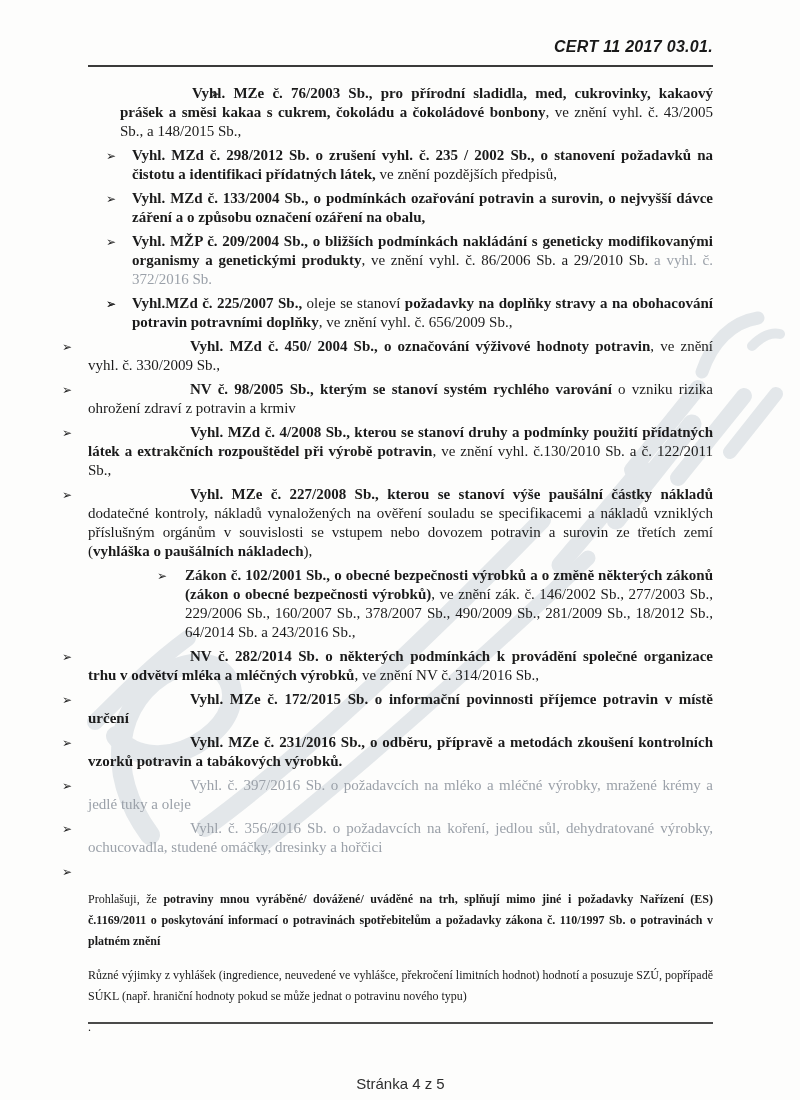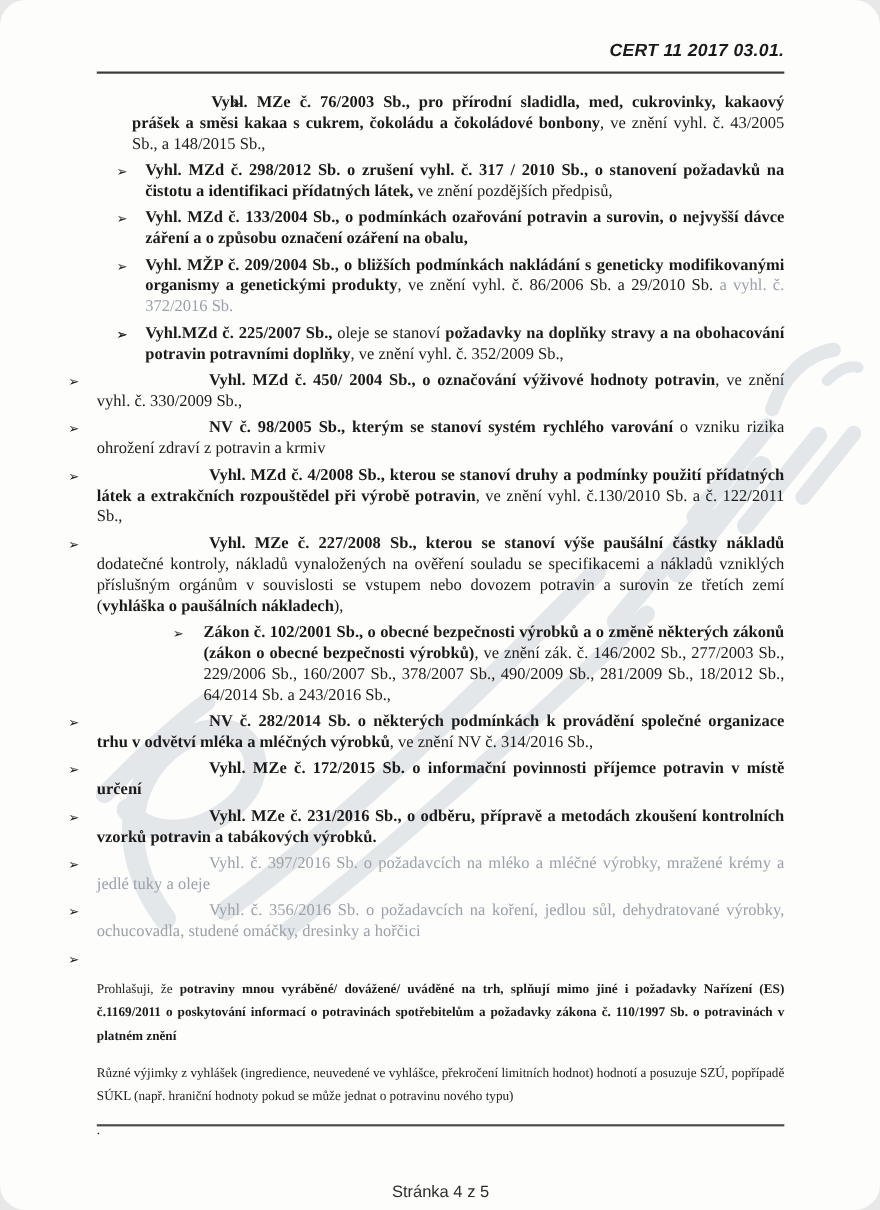--- a/index.html
+++ b/index.html
@@ -4,21 +4,20 @@
 <style>
   html,body{margin:0;padding:0;background:#e8e8e8;}
   #page{
     position:relative;
     width:800px;height:1100px;
     margin:0 auto;
     background:#fdfdfc;
     overflow:hidden;
     font-family:"Liberation Serif","DejaVu Serif",serif;
     color:#1b1b1b;
-    border-radius:23px;
   }
   
   #watermark{position:absolute;inset:0;z-index:0;pointer-events:none;}
   
   .header{
     position:absolute;top:38px;left:88px;width:625px;z-index:2;
     text-align:right;
     font-family:"Liberation Sans","DejaVu Sans",sans-serif;
     font-style:italic;font-weight:600;font-size:16px;color:#1a1a1a;
     letter-spacing:0.3px;
@@ -91,25 +90,25 @@
       <path stroke-width="14" d="M 730 452 L 776 394" stroke="#cfd6dc"></path>
       <path stroke-width="10" d="M 752 346 C 762 336 772 332 780 334" stroke="#cfd6dc"></path>
     </g>
   </svg>
 
   <div class="header">CERT 11 2017 03.01.</div>
   <div class="header-rule"></div>
 
   <div class="list">
       <div class="li li-a"><span class="bullet">➢</span><span><span class="seg-b">Vyhl. MZe č. 76/2003 Sb., pro přírodní sladidla, med, cukrovinky, kakaový prášek a směsi kakaa s cukrem, čokoládu a čokoládové bonbony</span><span class="seg-r">, ve znění vyhl. č. 43/2005 Sb., a 148/2015 Sb.,</span></span></div>
-      <div class="li li-b"><span class="bullet">➢</span><span><span class="seg-b">Vyhl. MZd č. 298/2012 Sb. o zrušení vyhl. č. 317 / 2010 Sb., o stanovení požadavků na čistotu a identifikaci přídatných látek,</span><span class="seg-r"> ve znění pozdějších předpisů,</span></span></div>
+      <div class="li li-b"><span class="bullet">➢</span><span><span class="seg-b">Vyhl. MZd č. 298/2012 Sb. o zrušení vyhl. č. 235 / 2002 Sb., o stanovení požadavků na čistotu a identifikaci přídatných látek,</span><span class="seg-r"> ve znění pozdějších předpisů,</span></span></div>
       <div class="li li-b"><span class="bullet">➢</span><span><span class="seg-b">Vyhl. MZd č. 133/2004 Sb., o podmínkách ozařování potravin a surovin, o nejvyšší dávce záření a o způsobu označení ozáření na obalu,</span></span></div>
       <div class="li li-b"><span class="bullet">➢</span><span><span class="seg-b">Vyhl. MŽP č. 209/2004 Sb., o bližších podmínkách nakládání s geneticky modifikovanými organismy a genetickými produkty</span><span class="seg-r">, ve znění vyhl. č. 86/2006 Sb. a 29/2010 Sb.</span><span class="seg-g"> a vyhl. č. 372/2016 Sb.</span></span></div>
       <div class="li li-b"><span class="bullet">➢</span></div>
-      <div class="li li-b"><span class="bullet">➢</span><span><span class="seg-b">Vyhl.MZd č. 225/2007 Sb.,</span><span class="seg-r"> oleje se stanoví </span><span class="seg-b">požadavky na doplňky stravy a na obohacování potravin potravními doplňky</span><span class="seg-r">, ve znění vyhl. č. 352/2009 Sb.,</span></span></div>
+      <div class="li li-b"><span class="bullet">➢</span><span><span class="seg-b">Vyhl.MZd č. 225/2007 Sb.,</span><span class="seg-r"> oleje se stanoví </span><span class="seg-b">požadavky na doplňky stravy a na obohacování potravin potravními doplňky</span><span class="seg-r">, ve znění vyhl. č. 656/2009 Sb.,</span></span></div>
       <div class="li li-c"><span class="bullet">➢</span><span><span class="seg-b">Vyhl. MZd č. 450/ 2004 Sb., o označování výživové hodnoty potravin</span><span class="seg-r">, ve znění vyhl. č. 330/2009 Sb.,</span></span></div>
       <div class="li li-c"><span class="bullet">➢</span><span><span class="seg-b">NV č. 98/2005 Sb., kterým se stanoví systém rychlého varování</span><span class="seg-r"> o vzniku rizika ohrožení zdraví z potravin a krmiv</span></span></div>
       <div class="li li-c"><span class="bullet">➢</span><span><span class="seg-b">Vyhl. MZd č. 4/2008 Sb., kterou se stanoví druhy a podmínky použití přídatných látek a extrakčních rozpouštědel při výrobě potravin</span><span class="seg-r">, ve znění vyhl. č.130/2010 Sb. a č. 122/2011 Sb.,</span></span></div>
       <div class="li li-c"><span class="bullet">➢</span><span><span class="seg-b">Vyhl. MZe č. 227/2008 Sb., kterou se stanoví výše paušální částky nákladů</span><span class="seg-r"> dodatečné kontroly, nákladů vynaložených na ověření souladu se specifikacemi a nákladů vzniklých příslušným orgánům v souvislosti se vstupem nebo dovozem potravin a surovin ze třetích zemí (</span><span class="seg-b">vyhláška o paušálních nákladech</span><span class="seg-r">),</span></span></div>
       <div class="li li-d"><span class="bullet">➢</span><span><span class="seg-b">Zákon č. 102/2001 Sb., o obecné bezpečnosti výrobků a o změně některých zákonů (zákon o obecné bezpečnosti výrobků)</span><span class="seg-r">, ve znění zák. č. 146/2002 Sb., 277/2003 Sb., 229/2006 Sb., 160/2007 Sb., 378/2007 Sb., 490/2009 Sb., 281/2009 Sb., 18/2012 Sb., 64/2014 Sb. a 243/2016 Sb.,</span></span></div>
       <div class="li li-c"><span class="bullet">➢</span><span><span class="seg-b">NV č. 282/2014 Sb. o některých podmínkách k provádění společné organizace trhu v odvětví mléka a mléčných výrobků</span><span class="seg-r">, ve znění NV č. 314/2016 Sb.,</span></span></div>
       <div class="li li-c"><span class="bullet">➢</span><span><span class="seg-b">Vyhl. MZe č. 172/2015 Sb. o informační povinnosti příjemce potravin v místě určení</span></span></div>
       <div class="li li-c"><span class="bullet">➢</span><span><span class="seg-b">Vyhl. MZe č. 231/2016 Sb., o odběru, přípravě a metodách zkoušení kontrolních vzorků potravin a tabákových výrobků.</span></span></div>
       <div class="li li-c"><span class="bullet">➢</span><span><span class="seg-g">Vyhl. č. 397/2016 Sb. o požadavcích na mléko a mléčné výrobky, mražené krémy a jedlé tuky a oleje</span></span></div>
       <div class="li li-c"><span class="bullet">➢</span><span><span class="seg-g">Vyhl. č. 356/2016 Sb. o požadavcích na koření, jedlou sůl, dehydratované výrobky, ochucovadla, studené omáčky, dresinky a hořčici</span></span></div>

